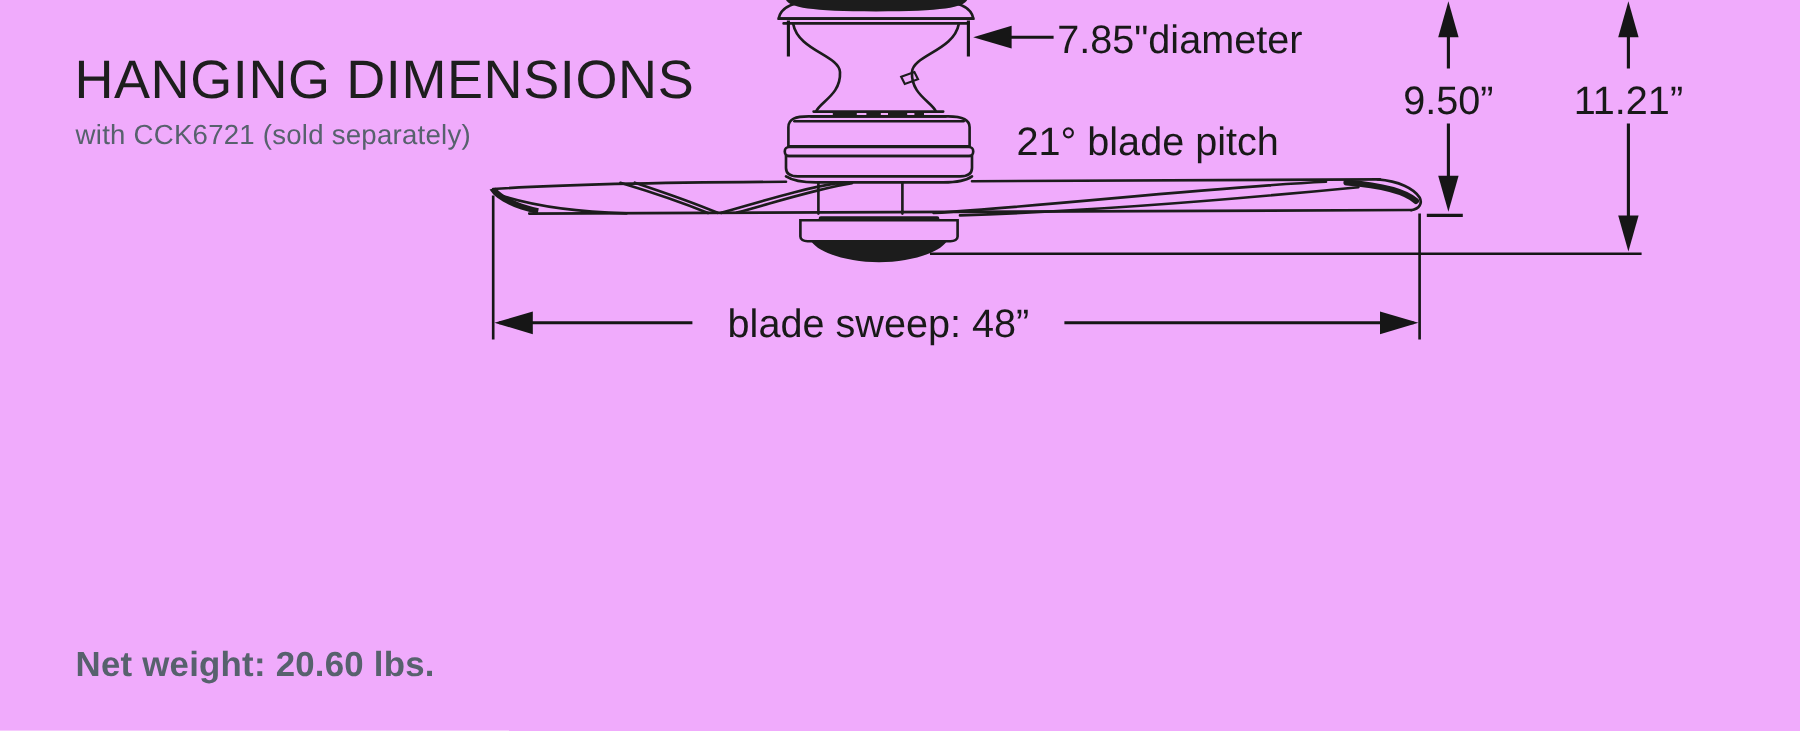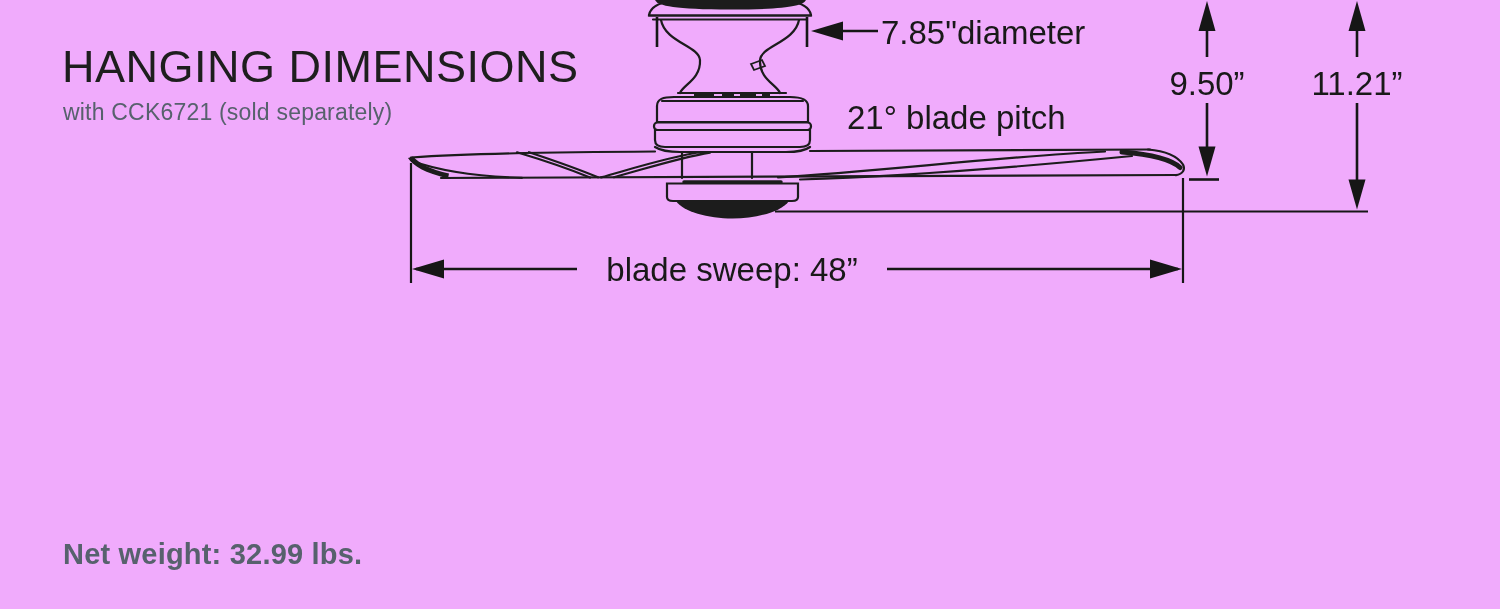--- a/index.html
+++ b/index.html
@@ -124,15 +124,15 @@
       <polygon stroke="none" points="1182,269 1150,259.5 1150,278.5"></polygon>
     </g>
 
     <text x="881" y="44">7.85"diameter</text>
     <text x="847" y="129">21° blade pitch</text>
     <text x="1207" y="95" text-anchor="middle">9.50”</text>
     <text x="1357" y="95" text-anchor="middle">11.21”</text>
     <text x="732" y="281" text-anchor="middle">blade sweep: 48”</text>
   </svg>
 
-  <div class="net-weight">Net weight: 32.99 lbs.</div>
+  <div class="net-weight">Net weight: 20.60 lbs.</div>
 
 </div>
 
 </body></html>

